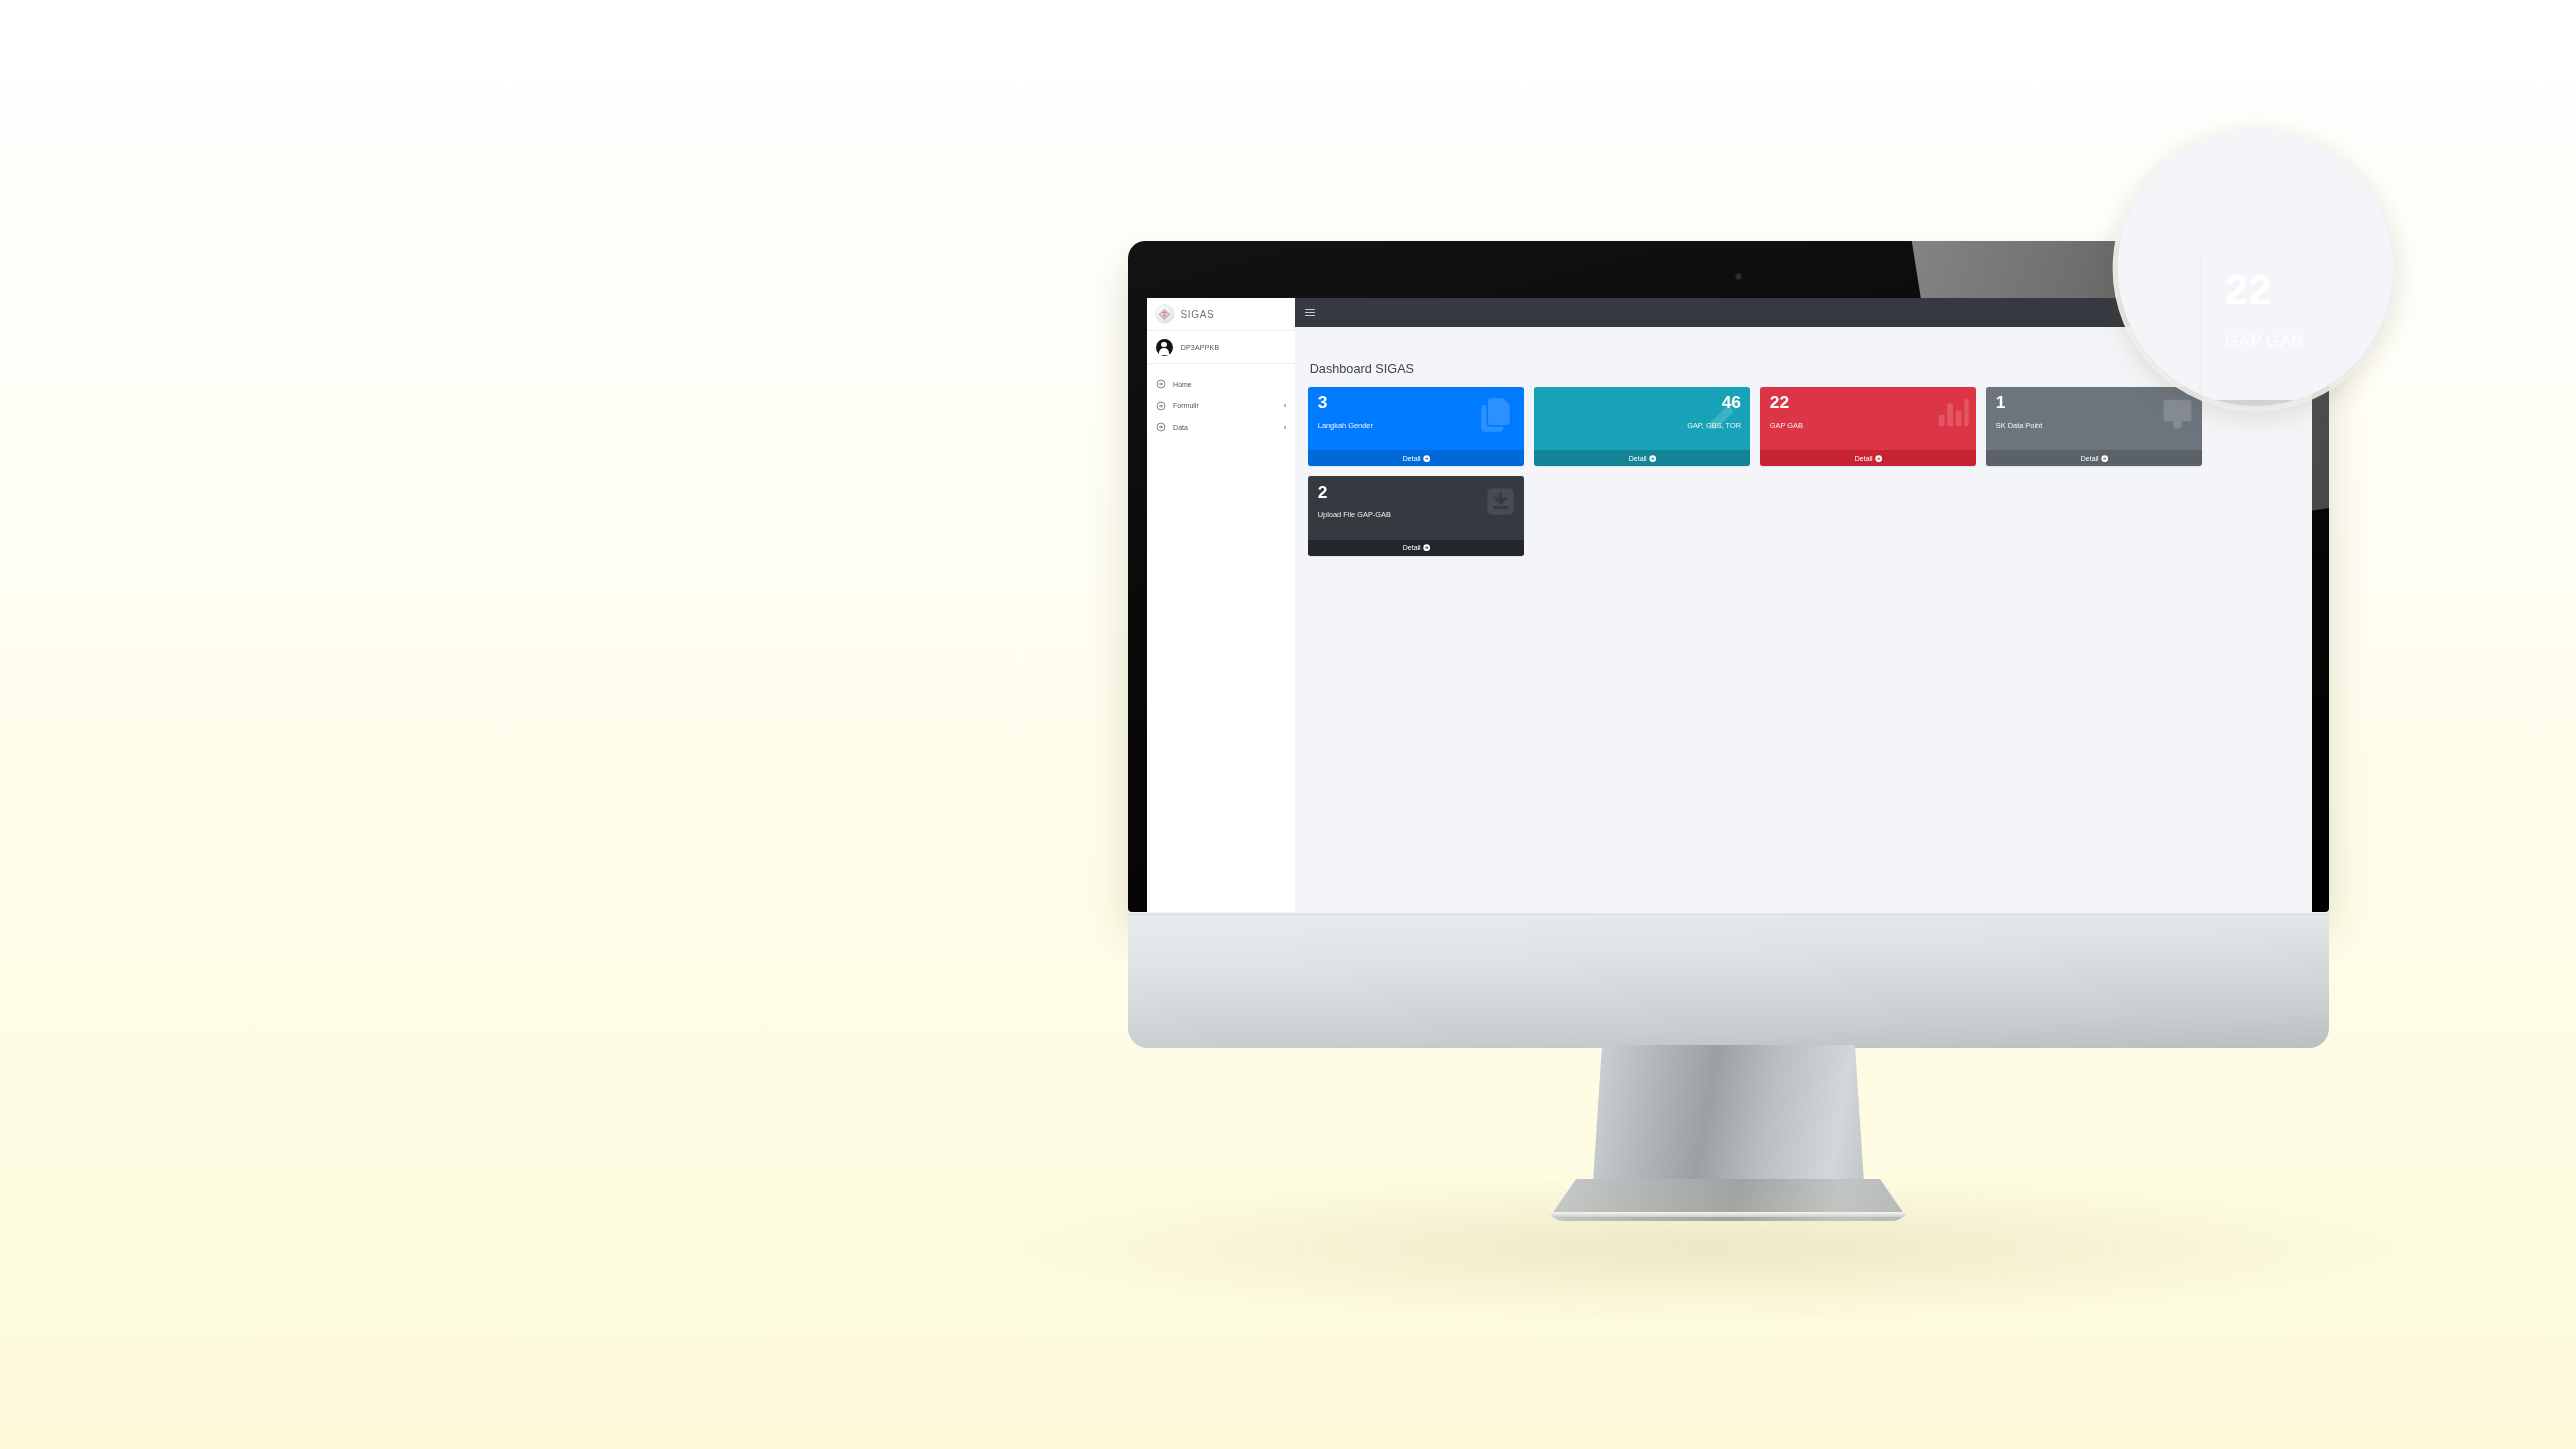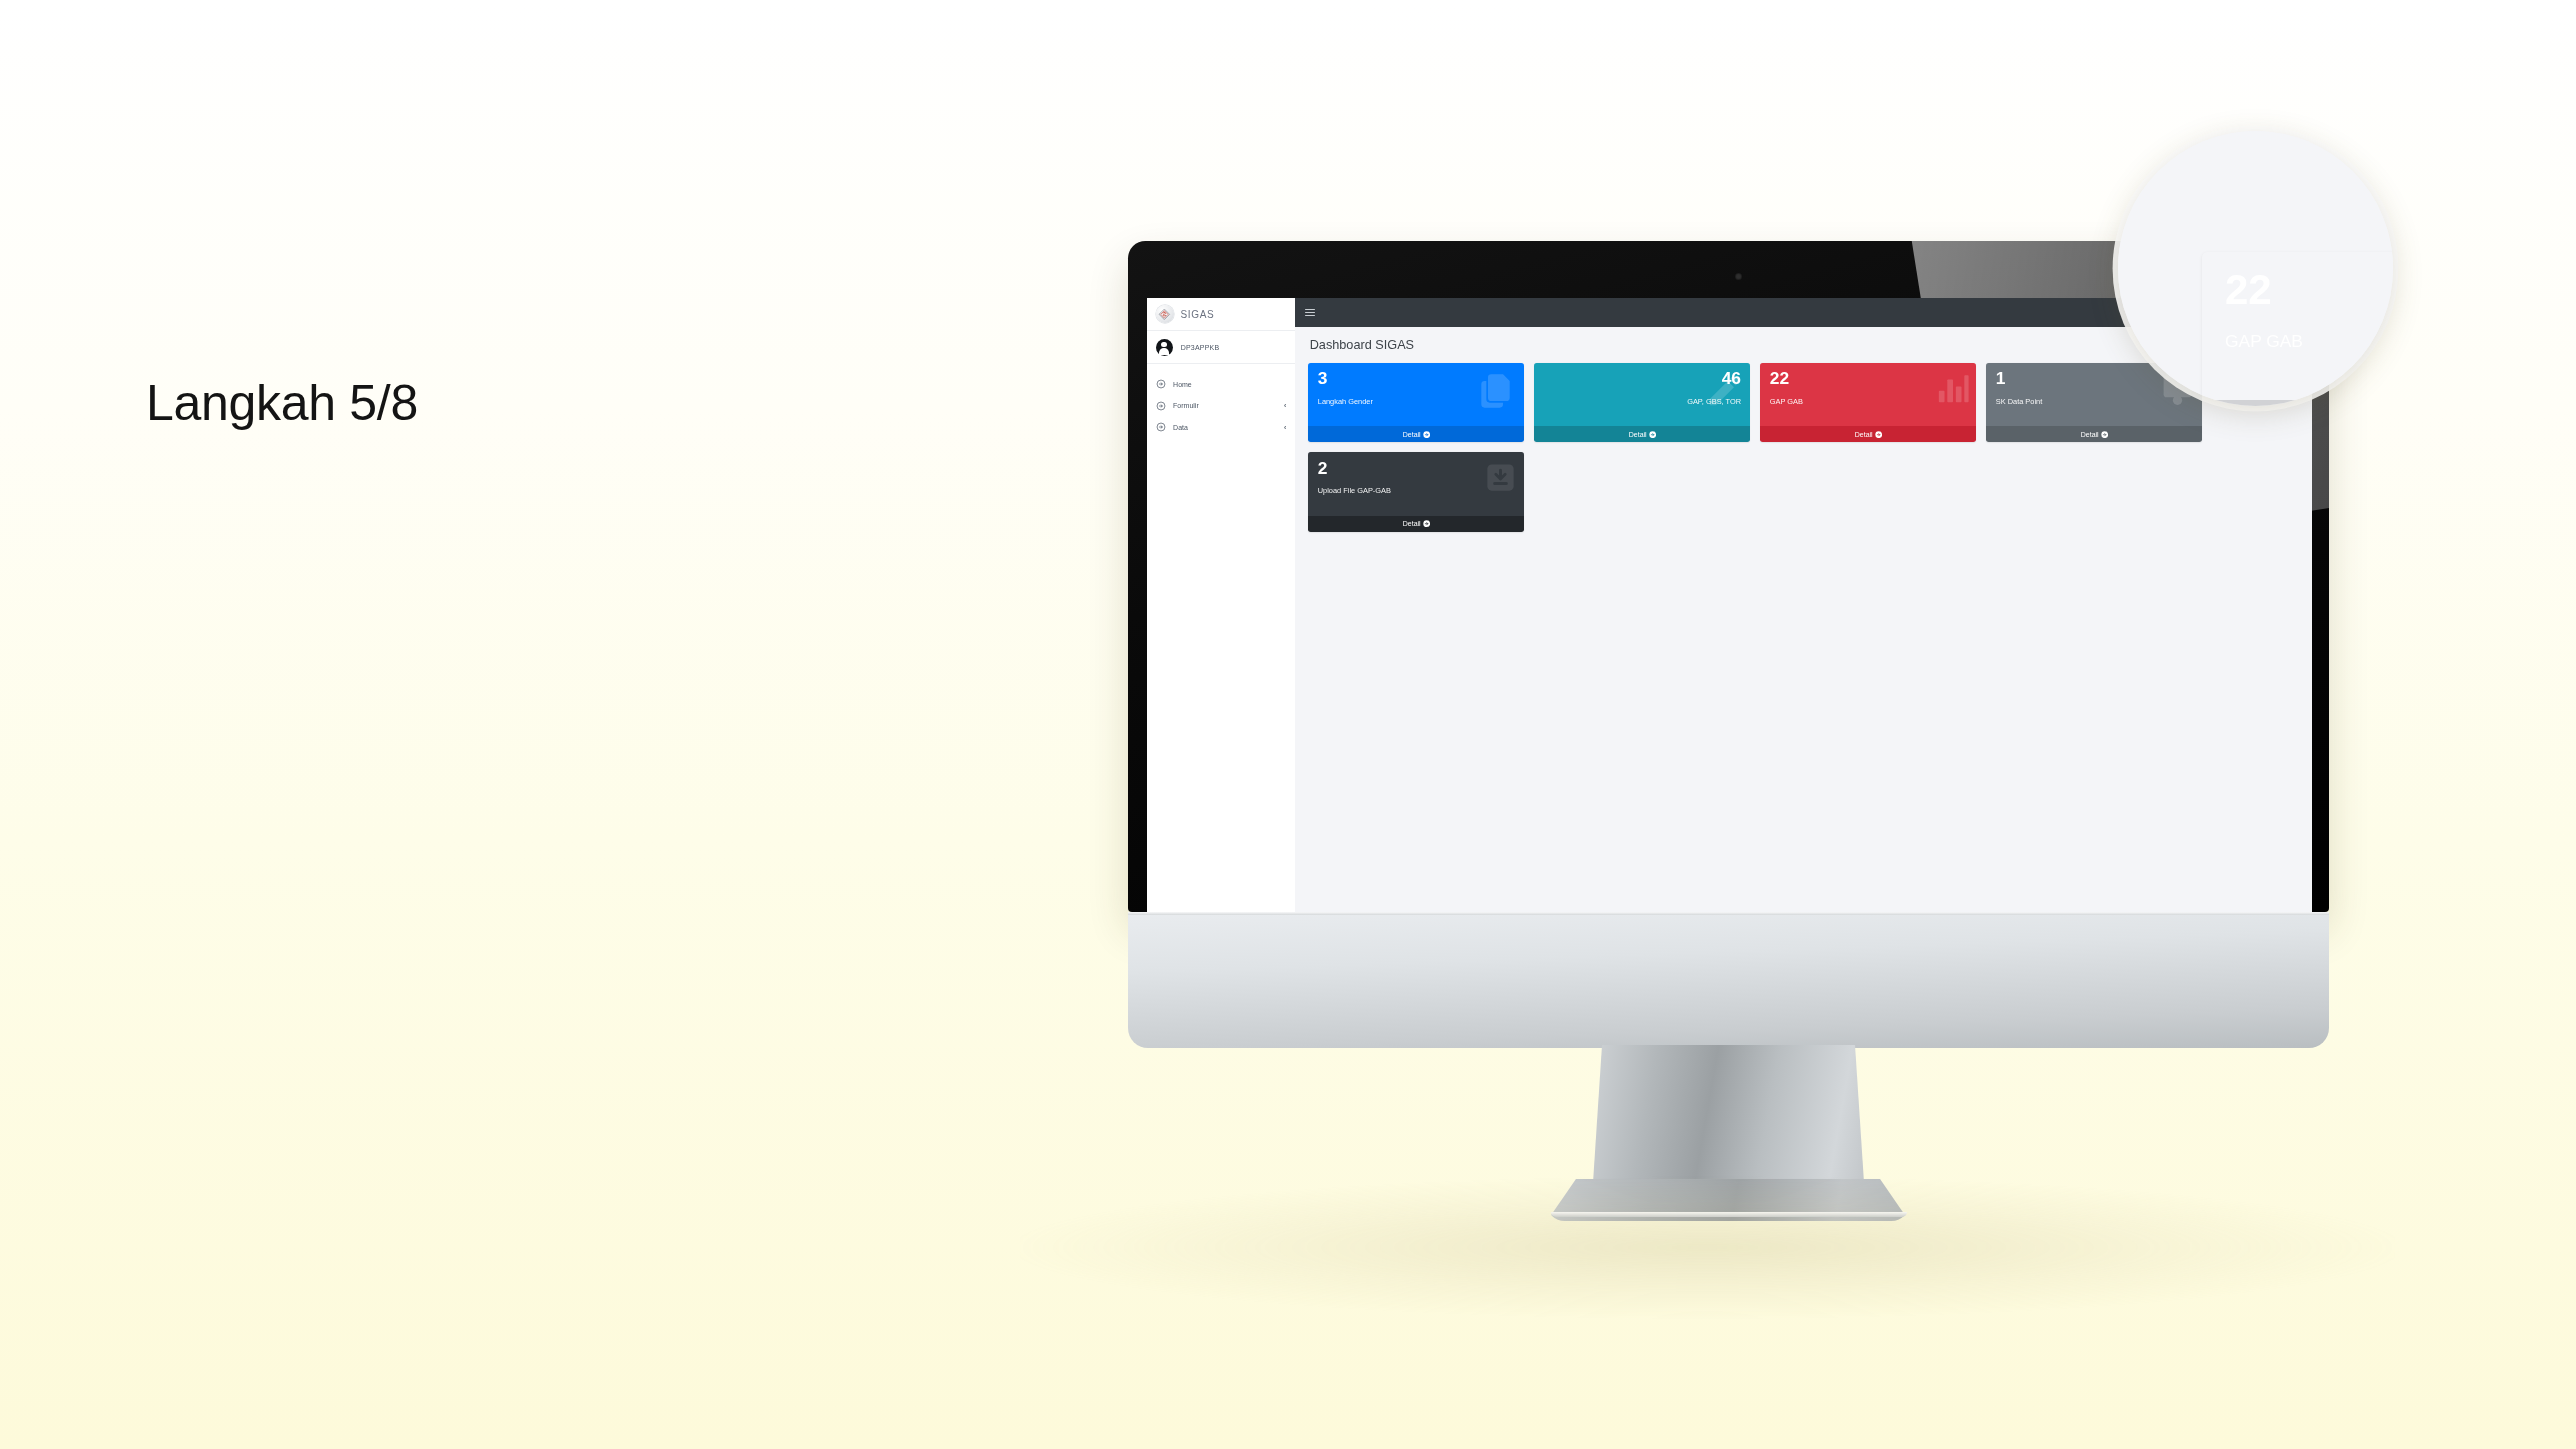--- a/index.html
+++ b/index.html
@@ -118,21 +118,21 @@
   .nav-label{font-size:7px;color:#4b5563;flex:1;}
   .nav-caret{font-size:6.7px;color:#4b5563;font-weight:700;}
 
   .content{flex:1;display:flex;flex-direction:column;min-width:0;}
   .navbar{
     height:29px;background:#343A40;display:flex;align-items:center;padding:0 10px;flex:none;
   }
   .hamburger{width:10px;display:flex;flex-direction:column;gap:1.7px;cursor:pointer;}
   .hamburger i{display:block;height:1.5px;background:#c9ced3;border-radius:0.7px;}
 
-  .page{flex:1;padding:10.7px 13.4px;background:#F4F5F8;overflow:hidden;}
+  .page{flex:1;padding:10.7px 13.4px;background:#F4F5F8;overflow:hidden;margin-top:24px;}
   .page-title{font-size:12.7px;color:#3d4349;font-weight:400;margin:0 0 11.4px 1.3px;}
 
   .cards{display:flex;flex-wrap:wrap;gap:10px;}
   .card{
     width:216px;border-radius:2.7px;overflow:hidden;position:relative;flex:none;
     box-shadow:0 0.7px 1.3px rgba(0,0,0,0.08);
   }
   .card-body{height:56px;padding:7.4px 9.4px 0 9.4px;position:relative;overflow:hidden;}
   .card-num{font-size:17.4px;font-weight:700;color:#fff;line-height:1;margin:0;}
   .card-label{font-size:7.4px;color:rgba(255,255,255,0.94);margin:8.7px 0 0 0;}
@@ -172,21 +172,20 @@
   .mag-card .mc-label{font-size:17.4px;color:rgba(255,255,255,0.95);margin:20px 0 0 0;}
   .mag-card .mc-foot{
     height:39px;display:flex;align-items:center;justify-content:center;gap:4.7px;
     font-size:17px;color:#fff;background:rgba(0,0,0,0.14);
   }
 </style>
 </head>
 <body>
 
 <div class="caption">
-  <div class="step-label">Langkah 5/8</div>
 </div>
 
 <div class="monitor">
 
   <div class="bezel"></div>
   <div class="bezel-gloss"></div>
   <div class="camera"></div>
 
   <div class="screen">
     <div class="app">

